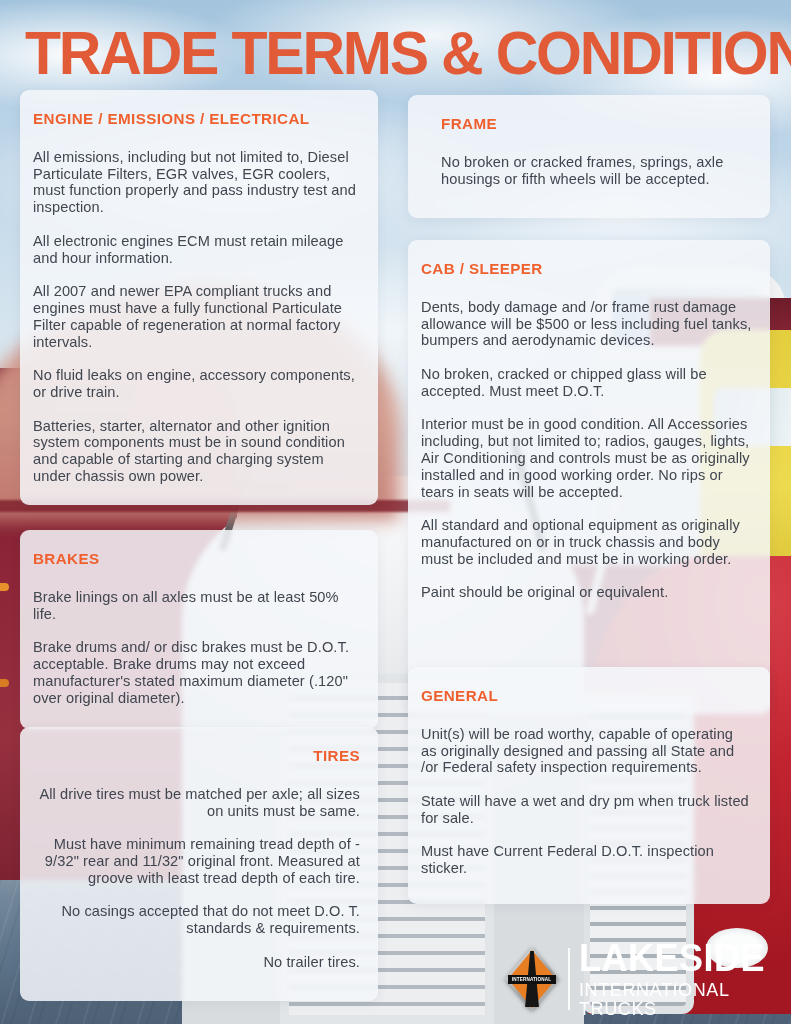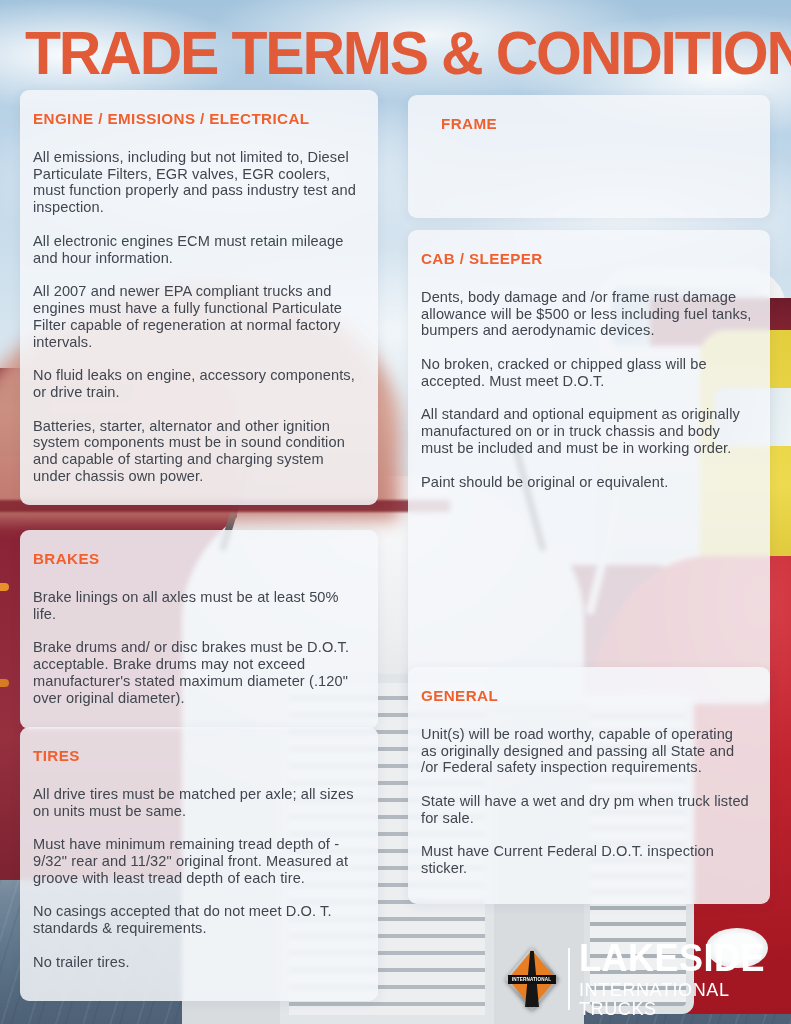--- a/index.html
+++ b/index.html
@@ -103,23 +103,23 @@
     -webkit-backdrop-filter:blur(2.5px); backdrop-filter:blur(2.5px);
     padding:21px 18px 0 13px; color:#40464f;
     font-size:14.6px; line-height:16.8px; letter-spacing:.1px;
     box-shadow:0 2px 12px rgba(40,60,80,0.07); overflow:hidden;
   }
   .card h2 { color:#f0602e; font-size:15.2px; letter-spacing:.4px; font-weight:bold; margin:0 0 21px 0; }
   .card p { margin:0 0 16.8px 0; }
 
   .card-engine  { left:20px;  top:90px;  width:358px; height:415px; }
   .card-brakes  { left:20px;  top:513px; width:358px; height:199px;margin-top:17px; }
-  .card-tires   { left:20px;  top:727px; width:358px; height:274px; }
+  .card-tires   { left:20px;  top:727px; width:358px; height:274px;text-align:right; }
   .card-frame   { left:408px; top:95px;  width:362px; height:123px;padding-left:33px; }
-  .card-cab     { left:408px; top:230px; width:362px; height:474px; }
+  .card-cab     { left:408px; top:240px; width:362px; height:474px; }
   .card-general { left:408px; top:667px; width:362px; height:237px; }
 
   
   .logo { position:absolute; left:505px; top:940px; z-index:11; display:flex; align-items:center; }
   .diamond { position:relative; width:54px; height:64px; flex:0 0 auto;
     filter:drop-shadow(0 1px 2px rgba(0,0,0,.4)); }
   .d-rim { position:absolute; inset:0; background:linear-gradient(135deg,#f0f0f0,#9a9a9a 60%,#d8d8d8);
     clip-path:polygon(50% 0,100% 50%,50% 100%,0 50%); }
   .d-fill { position:absolute; inset:3px; background:#e87e24;
     clip-path:polygon(50% 0,100% 50%,50% 100%,0 50%); }
@@ -197,26 +197,28 @@
   <section class="card card-tires">
     <h2>TIRES</h2>
     <p>All drive tires must be matched per axle; all sizes on units must be same.</p>
     <p>Must have minimum remaining tread depth of - 9/32" rear and 11/32" original front. Measured at groove with least tread depth of each tire.</p>
     <p>No casings accepted that do not meet D.O. T. standards &amp; requirements.</p>
     <p>No trailer tires.</p>
   </section>
 
   <section class="card card-frame">
     <h2>FRAME</h2>
+    <p>No broken or cracked frames, springs, axle housings or fifth wheels will be accepted.</p>
   </section>
 
   <section class="card card-cab">
     <h2>CAB / SLEEPER</h2>
     <p>Dents, body damage and /or frame rust damage allowance will be $500 or less including fuel tanks, bumpers and aerodynamic devices.</p>
     <p>No broken, cracked or chipped glass will be accepted. Must meet D.O.T.</p>
+    <p>Interior must be in good condition. All Accessories including, but not limited to; radios, gauges, lights, Air Conditioning and controls must be as originally installed and in good working order. No rips or tears in seats will be accepted.</p>
     <p>All standard and optional equipment as originally manufactured on or in truck chassis and body must be included and must be in working order.</p>
     <p>Paint should be original or equivalent.</p>
   </section>
 
   <section class="card card-general">
     <h2>GENERAL</h2>
     <p>Unit(s) will be road worthy, capable of operating as originally designed and passing all State and /or Federal safety inspection requirements.</p>
     <p>State will have a wet and dry pm when truck listed for sale.</p>
     <p>Must have Current Federal D.O.T. inspection sticker.</p>
   </section>

